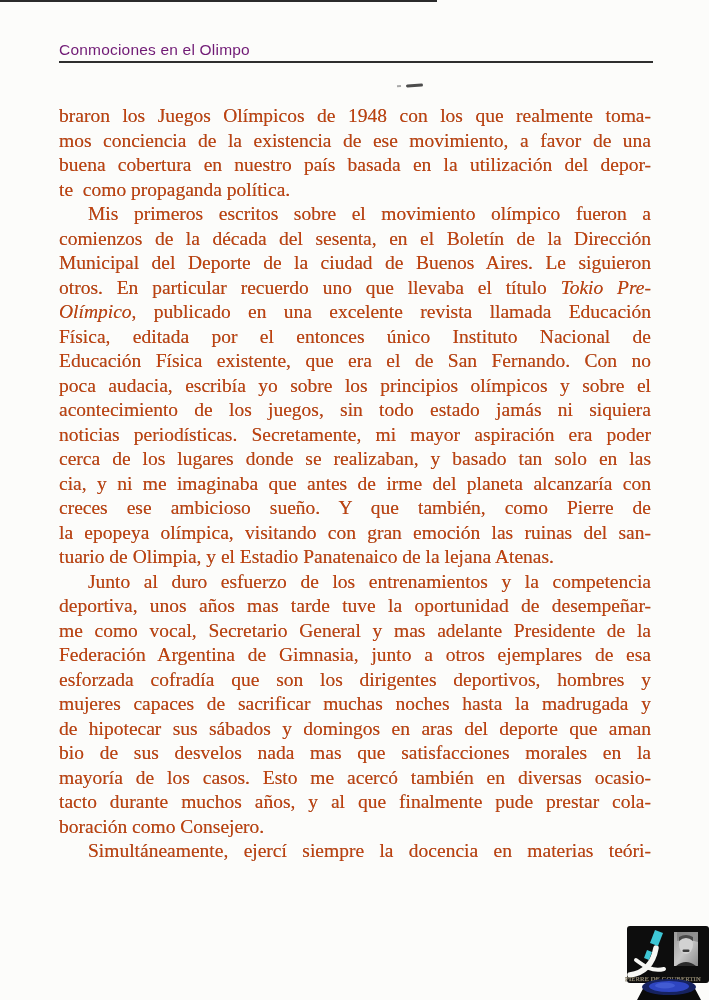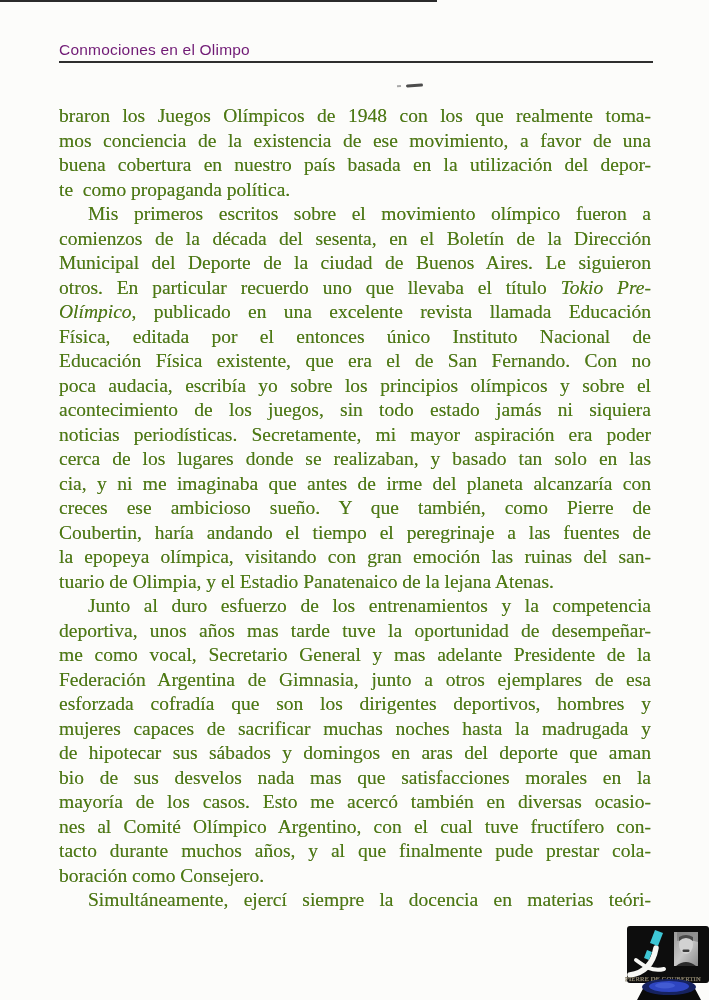--- a/index.html
+++ b/index.html
@@ -58,21 +58,21 @@
     width: 4px; height: 2px;
     background: #a9a9a9;
   }
   
   .body-text {
     position: absolute;
     top: 104px; left: 59px;
     width: 592px;
     font-size: 19.5px;
     line-height: 24.5px;
-    color: #4d7c0f;
+    color: #c2410c;
     text-shadow: 0 0 0.4px rgba(20,20,20,0.45);
   }
   .line {
     text-align: justify;
     text-align-last: justify;
   }
   .line.last {
     text-align-last: left;
     white-space: pre-wrap;
   }
@@ -114,33 +114,31 @@
       <div class="line"><span>otros. En particular recuerdo uno que llevaba el título </span><em>Tokio Pre-</em></div>
       <div class="line"><em>Olímpico</em><span>, publicado en una excelente revista llamada Educación</span></div>
       <div class="line"><span>Física, editada por el entonces único Instituto Nacional de</span></div>
       <div class="line"><span>Educación Física existente, que era el de San Fernando. Con no</span></div>
       <div class="line"><span>poca audacia, escribía yo sobre los principios olímpicos y sobre el</span></div>
       <div class="line"><span>acontecimiento de los juegos, sin todo estado jamás ni siquiera</span></div>
       <div class="line"><span>noticias periodísticas. Secretamente, mi mayor aspiración era poder</span></div>
       <div class="line"><span>cerca de los lugares donde se realizaban, y basado tan solo en las</span></div>
       <div class="line"><span>cia, y ni me imaginaba que antes de irme del planeta alcanzaría con</span></div>
       <div class="line"><span>creces ese ambicioso sueño. Y que también, como Pierre de</span></div>
-      <div class="line"><span>Coubertin, haría andando el tiempo el peregrinaje a las fuentes de</span></div>
       <div class="line"><span>la epopeya olímpica, visitando con gran emoción las ruinas del san-</span></div>
       <div class="line last"><span>tuario de Olimpia, y el Estadio Panatenaico de la lejana Atenas.</span></div>
       <div class="line indent"><span>Junto al duro esfuerzo de los entrenamientos y la competencia</span></div>
       <div class="line"><span>deportiva, unos años mas tarde tuve la oportunidad de desempeñar-</span></div>
       <div class="line"><span>me como vocal, Secretario General y mas adelante Presidente de la</span></div>
       <div class="line"><span>Federación Argentina de Gimnasia, junto a otros ejemplares de esa</span></div>
       <div class="line"><span>esforzada cofradía que son los dirigentes deportivos, hombres y</span></div>
       <div class="line"><span>mujeres capaces de sacrificar muchas noches hasta la madrugada y</span></div>
       <div class="line"><span>de hipotecar sus sábados y domingos en aras del deporte que aman</span></div>
       <div class="line"><span>bio de sus desvelos nada mas que satisfacciones morales en la</span></div>
       <div class="line"><span>mayoría de los casos. Esto me acercó también en diversas ocasio-</span></div>
-      <div class="line"><span>nes al Comité Olímpico Argentino, con el cual tuve fructífero con-</span></div>
       <div class="line"><span>tacto durante muchos años, y al que finalmente pude prestar cola-</span></div>
       <div class="line last"><span>boración como Consejero.</span></div>
       <div class="line indent"><span>Simultáneamente, ejercí siempre la docencia en materias teóri-</span></div>
     </main>
 
   <div class="logo">
     <svg width="92" height="80" viewBox="0 0 92 80">
       <defs>
         <linearGradient id="photoGrad" x1="0" y1="0" x2="1" y2="1">
           <stop offset="0" stop-color="#9a9a9a"></stop>

